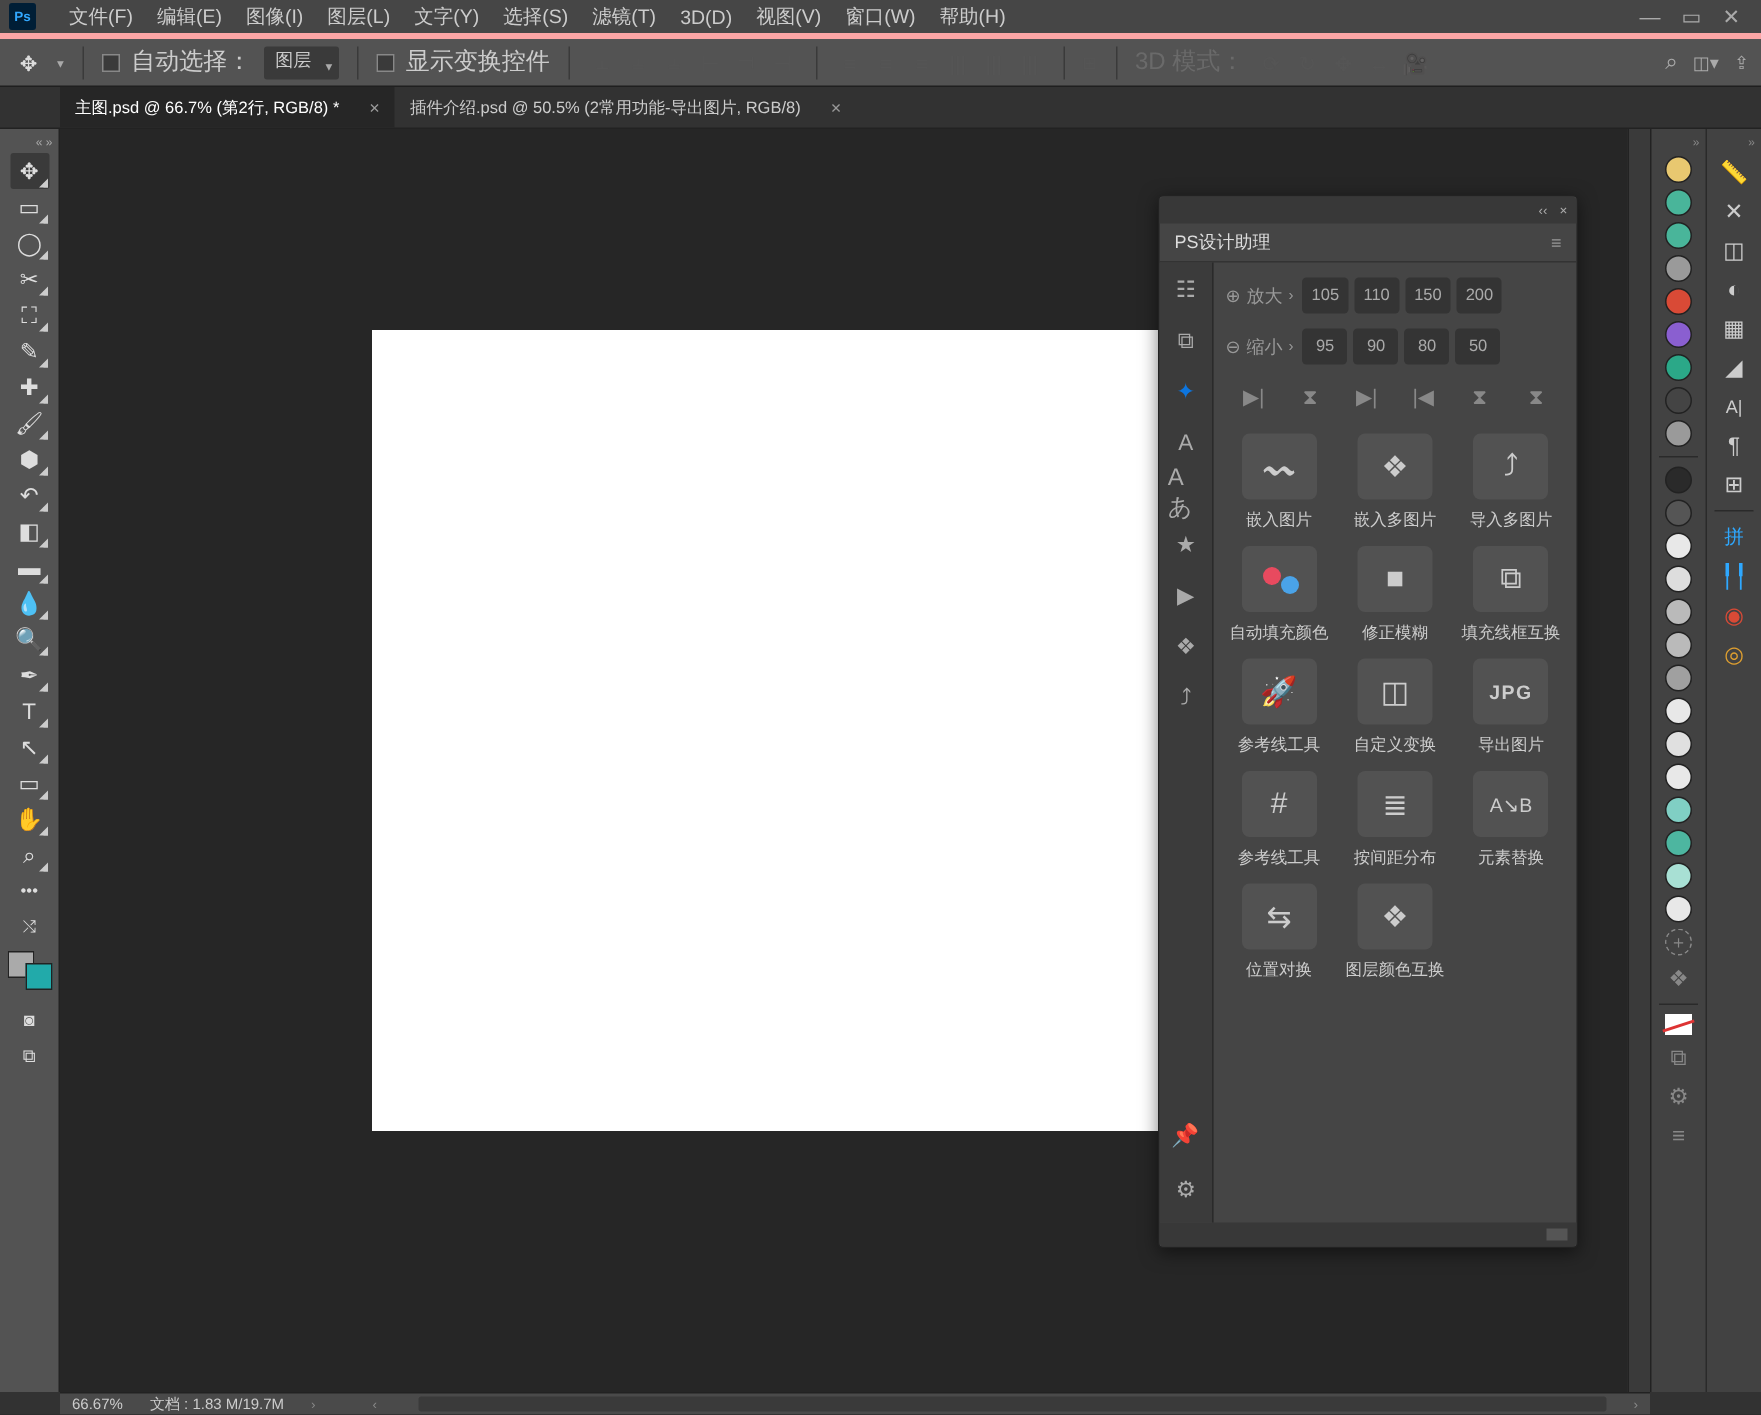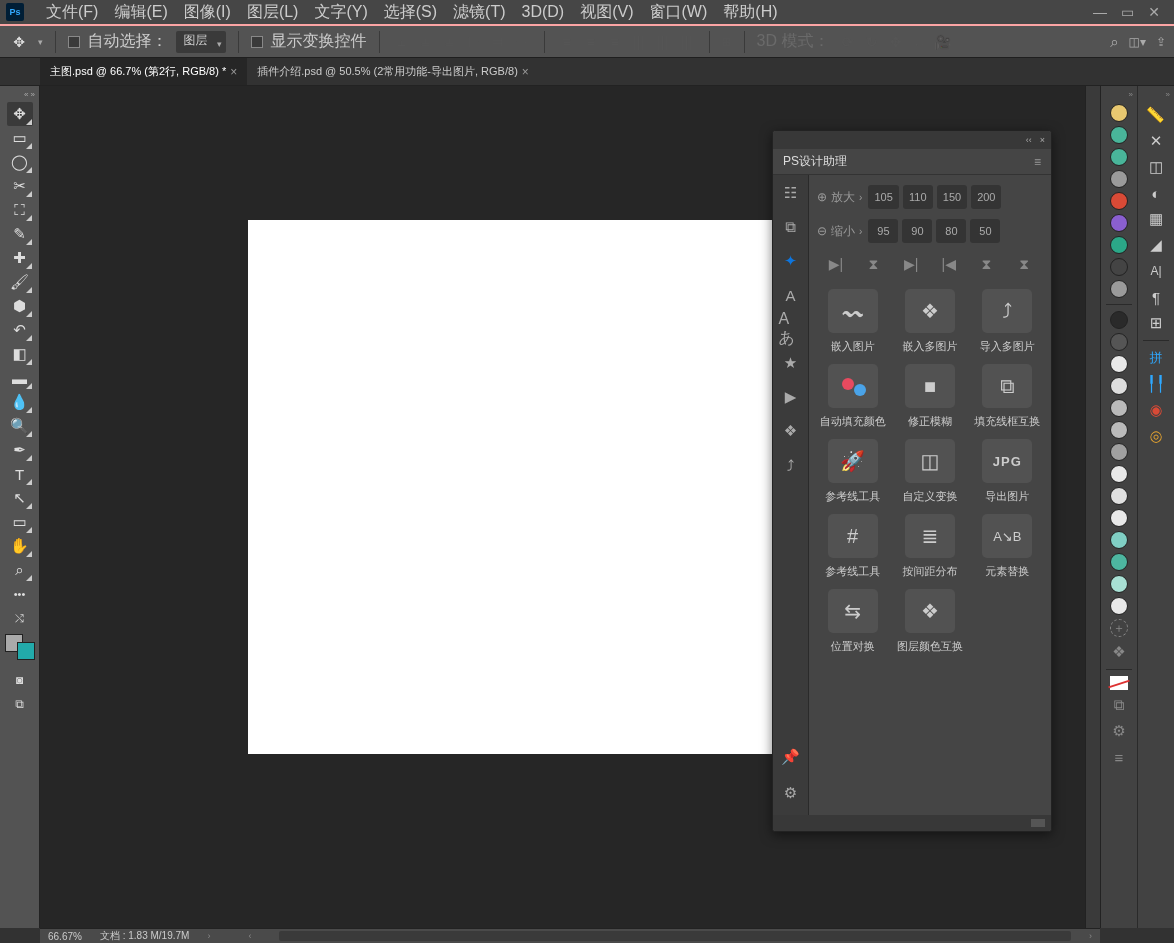--- a/index.html
+++ b/index.html
@@ -1,39 +1,39 @@
 <!DOCTYPE html>
 <html><head>
 <meta charset="utf-8">
 <style>
 * { margin: 0; padding: 0; box-sizing: border-box; font-family: "Microsoft YaHei", Arial, sans-serif; }
 body { background: #323232; color: #ccc; font-size: 12px; width: 1174px; height: 943px; overflow: hidden; position: relative; }
 
 
-.menubar { height: 26px; background: #464646; display: flex; align-items: center; padding: 0 6px; border-bottom: 2px solid #fca5a5; }
+.menubar { height: 26px; background: #464646; display: flex; align-items: center; padding: 0 6px; border-bottom: 4px solid #fca5a5; }
 .ps-logo { width: 18px; height: 18px; background: #001e36; color: #31a8ff; display: flex; align-items: center; justify-content: center; font-weight: bold; font-size: 9px; border-radius: 2px; margin-right: 14px; }
-.menubar .mitem { padding: 0 8px; font-size: 16px; cursor: pointer; }
+.menubar .mitem { padding: 0 8px; font-size: 13px; cursor: pointer; }
 .win-controls { margin-left: auto; display: flex; gap: 14px; padding-right: 8px; color: #aaa; }
 .win-controls span { font-size: 14px; cursor: pointer; }
 
 
 .optionsbar { height: 32px; background: #535353; display: flex; align-items: center; padding: 0 8px; border-bottom: 1px solid #1f1f1f; gap: 8px; }
 .opt-icon { width: 22px; height: 22px; display: flex; align-items: center; justify-content: center; color: #ddd; font-size: 14px; }
 .divider { width: 1px; height: 22px; background: #3a3a3a; margin: 0 4px; }
 .cbox { width: 12px; height: 12px; border: 1px solid #888; background: #3a3a3a; display: inline-block; vertical-align: middle; }
 .opt-label { font-size: 16px; }
 .sel { background: #3a3a3a; height: 22px; padding: 0 18px 4px 8px; display: flex; align-items: flex-end; border-radius: 2px; position: relative; }
 .sel:after { content: "▾"; position: absolute; right: 4px; font-size: 9px; color: #aaa; }
 .alignset { display: flex; gap: 4px; }
 .alignset .aicon { width: 20px; height: 20px; display: flex; align-items: center; justify-content: center; color: #555; font-size: 14px; }
 .opt-right { margin-left: auto; display: flex; gap: 10px; align-items: center; color: #aaa; }
 
 
 .doctabs { height: 28px; background: #323232; display: flex; align-items: stretch; padding-left: 40px; border-bottom: 1px solid #222; }
-.doctab { display: flex; align-items: center; padding: 0 10px; font-size: 11px; gap: 4px; }
+.doctab { display: flex; align-items: center; padding: 0 10px; font-size: 11px; gap: 20px; }
 .doctab.active { background: #262626; color: #fff; }
 .doctab .close { font-size: 12px; color: #999; }
 
 
 .workarea { position: absolute; top: 86px; left: 0; right: 0; bottom: 15px; display: flex; }
 .lefttools-wrap { width: 40px; background: #535353; border-right: 1px solid #222; display: flex; flex-direction: column; align-items: center; padding-top: 4px; gap: 0; }
 .dbl-arrow { width: 100%; height: 12px; display: flex; justify-content: flex-end; padding-right: 4px; color: #aaa; font-size: 8px; }
 .tool { width: 26px; height: 24px; display: flex; align-items: center; justify-content: center; color: #ddd; font-size: 15px; position: relative; }
 .tool.active { background: #3a3a3a; border-radius: 2px; }
 .tool.sub:after { content: ""; position: absolute; right: 1px; bottom: 1px; border: 3px solid transparent; border-right-color: #ccc; border-bottom-color: #ccc; width: 0; height: 0; }

